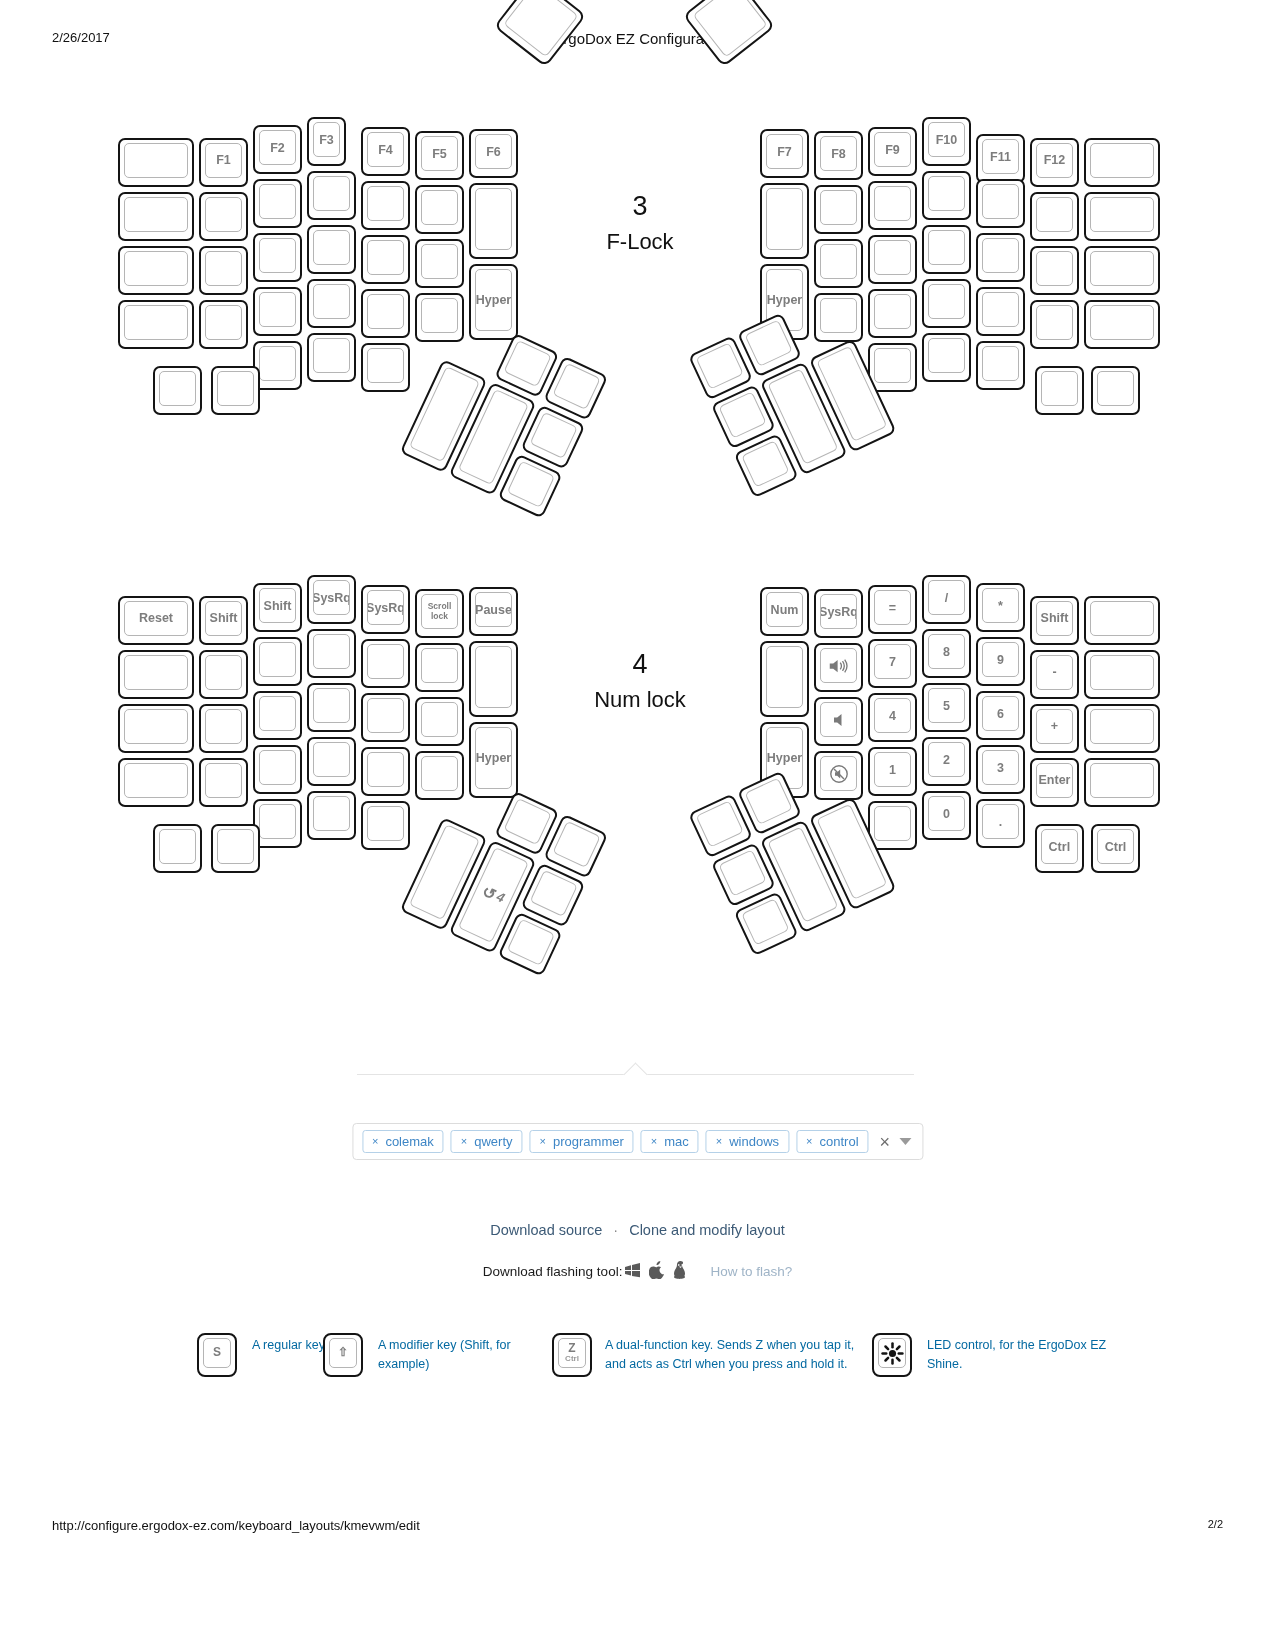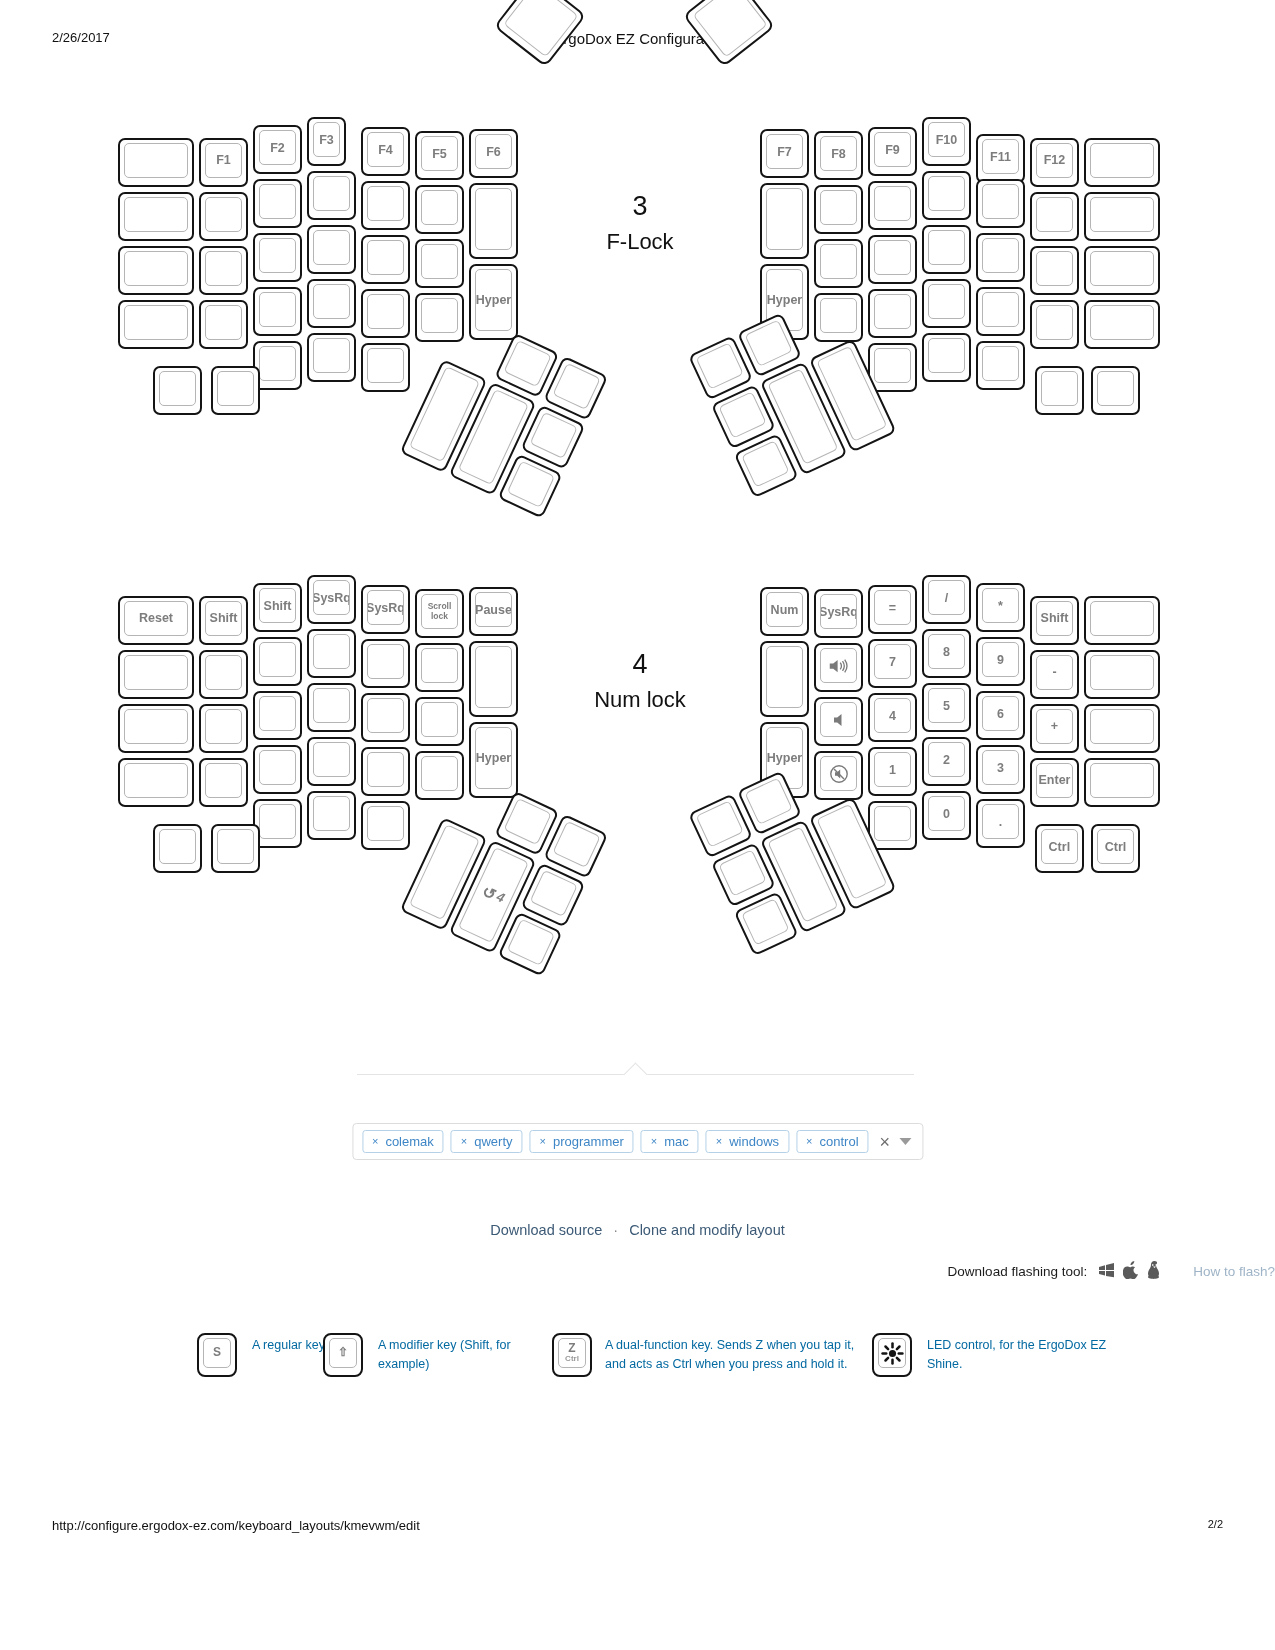--- a/index.html
+++ b/index.html
@@ -38,22 +38,22 @@
         padding:3px 9px;color:#3e86c6;font-size:13px;background:#fff;}
   .pill-x{font-size:11px;line-height:1;}
   .clear-x{color:#6e6e6e;font-size:18px;line-height:1;margin-left:4px;cursor:default;}
   .caret{width:0;height:0;border-left:6px solid transparent;border-right:6px solid transparent;
          border-top:7px solid #9a9a9a;margin:0 2px;}
   
   .links-row{position:absolute;left:0;right:0;top:1222px;display:flex;justify-content:center;gap:11px;
              font-size:14.5px;}
   .links-row a{color:#3c5a76;text-decoration:none;}
   .links-row .dot{color:#8a8a8a;}
-  .flash-row{position:absolute;left:0;right:0;top:1261px;display:flex;justify-content:flex-end;align-items:center;
-             gap:9px;font-size:13.5px;color:#1c1c1c;}
+  .flash-row{position:absolute;left:0;right:0;top:1261px;display:flex;justify-content:center;align-items:center;
+             font-size:13.5px;color:#1c1c1c;}
   .flash-row .os-icons{display:flex;align-items:center;gap:8px;margin-left:2px;}
   .flash-row a{color:#9fb4c7;text-decoration:none;margin-left:22px;}
   
   .legend-key{position:absolute;width:40px;height:44px;background:#fff;border:2.5px solid #141414;border-radius:8px;box-sizing:border-box;}
   .legend-key .cap{font-size:12px;}
   .legend-key .dual{display:flex;flex-direction:column;align-items:center;line-height:1.1;}
   .legend-key .dual .sub{font-size:8px;color:#9a9a9a;font-weight:bold;}
   .legend-text{position:absolute;font-size:12.5px;color:#0369a1;line-height:1.55;}
 </style>
 </head>

